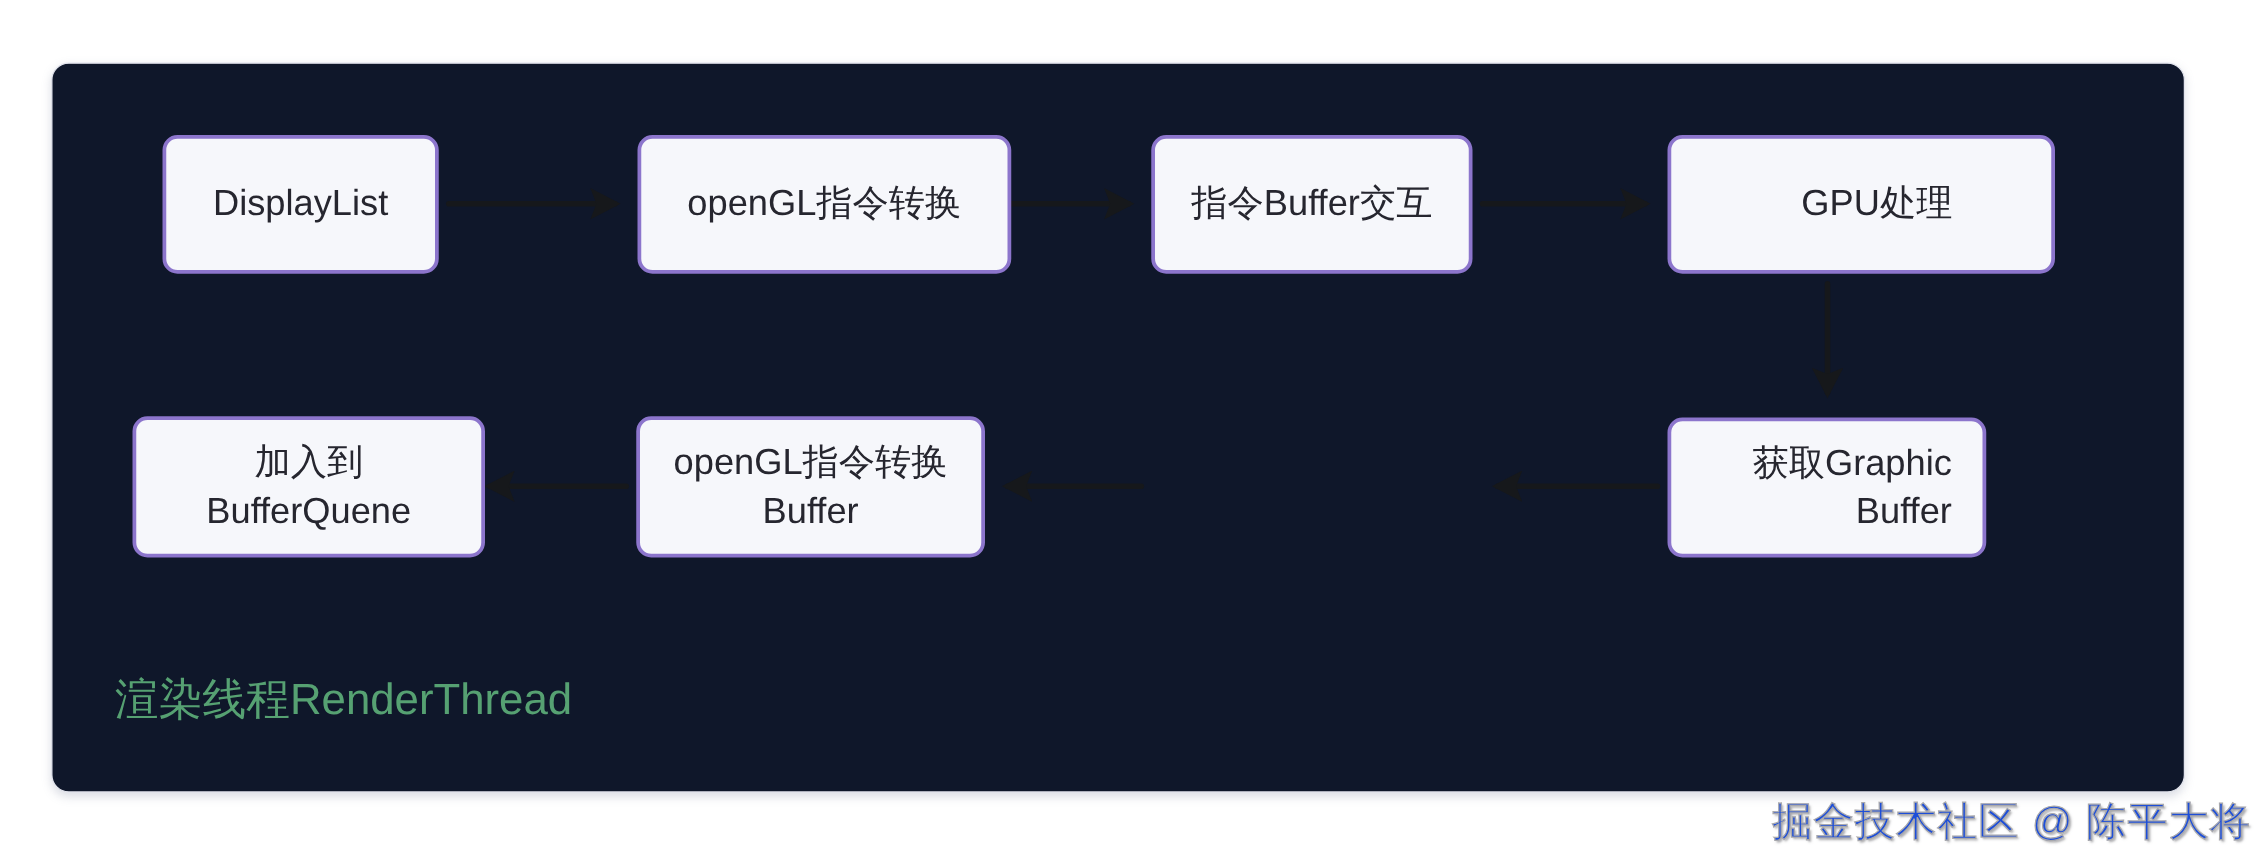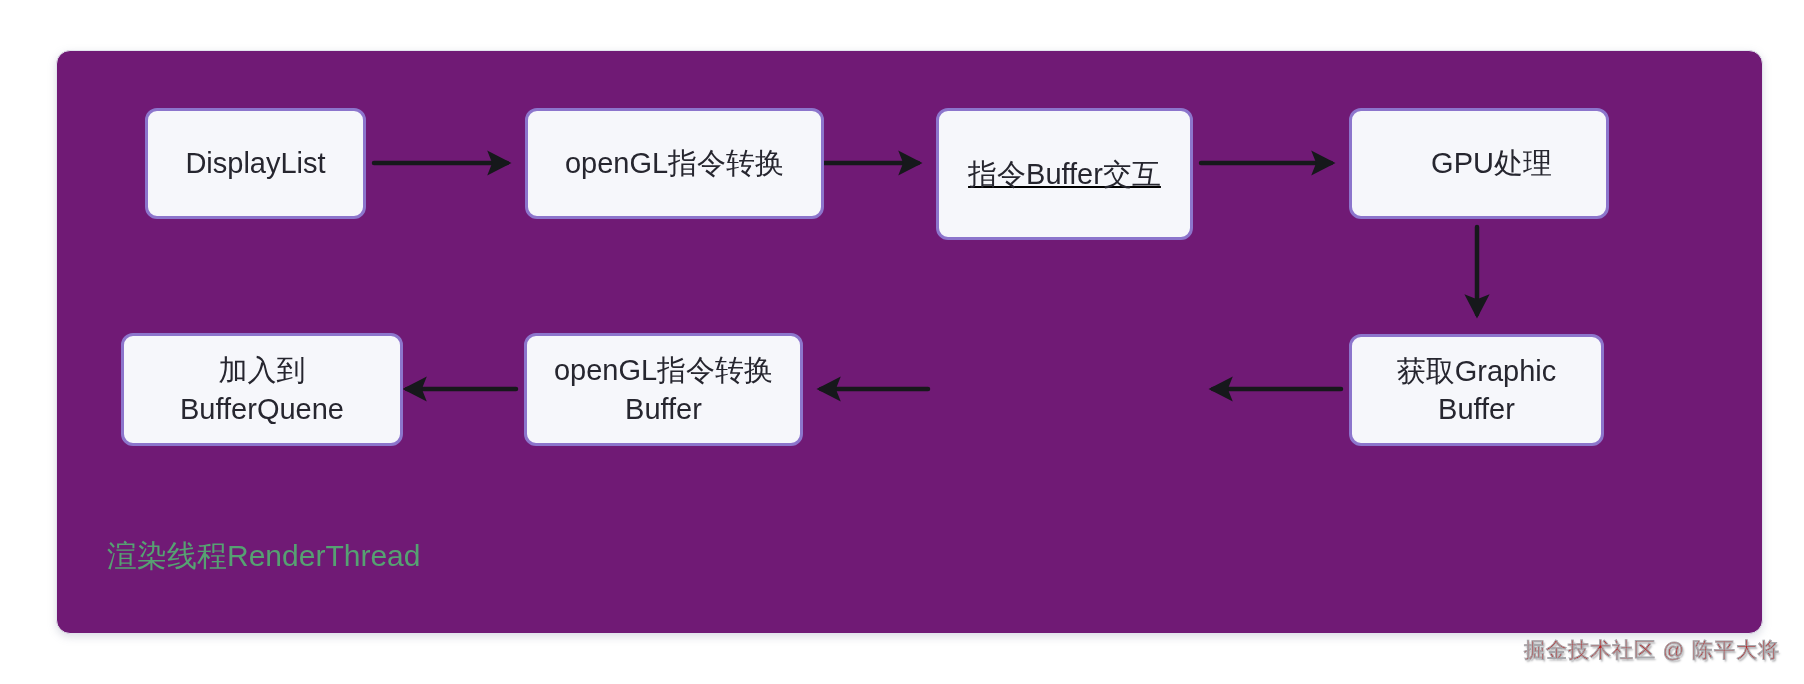--- a/index.html
+++ b/index.html
@@ -11,25 +11,25 @@
     font-family: "Liberation Sans", "DejaVu Sans", sans-serif;
     overflow: hidden;
   }
   .stage {
     position: relative;
     width: 1804px;
     height: 684px;
   }
   .panel {
     position: absolute;
-    left: 56px;
+    left: 41px;
     top: 50px;
     width: 1705px;
     height: 582px;
-    background: #701a75;
+    background: #0f172a;
     border: 1px solid #e2e4ed;
     border-radius: 14px;
     box-shadow: 0 3px 8px rgba(130, 138, 160, 0.28);
   }
   .node {
     position: absolute;
     background: #f6f7fb;
     border: 3.5px solid #8c75cc;
     border-radius: 12px;
     display: flex;
@@ -49,40 +49,40 @@
     left: 0;
     top: 0;
     width: 1705px;
     height: 582px;
     pointer-events: none;
   }
   .caption {
     position: absolute;
     left: 50px;
     top: 485px;
-    font-size: 30px;
+    font-size: 35px;
     color: #56a172;
   }
   .watermark {
     position: absolute;
-    right: 24px;
+    right: 3px;
     top: 636px;
-    font-size: 21px;
+    font-size: 32px;
     letter-spacing: 1px;
-    color: #b91c1c;
+    color: #1d4ed8;
     -webkit-text-stroke: 1px #a8a8ac;
     text-shadow: 1.5px 1.5px 2px rgba(90, 90, 95, 0.55);
     white-space: nowrap;
   }
   
   .n0 { left:  88px; top:  57px; width: 221px; height: 111px; }
   .n1 { left: 468px; top:  57px; width: 299px; height: 111px; }
-  .n2 { left: 879px; top:  57px; width: 257px; height: 132px; text-decoration: underline; }
-  .n3 { left: 1292px; top: 57px; width: 260px; height: 111px; padding-left: 25px; }
-  .n4 { left: 1292px; top: 283px; width: 255px; height: 112px; }
+  .n2 { left: 879px; top:  57px; width: 257px; height: 111px; }
+  .n3 { left: 1292px; top: 57px; width: 310px; height: 111px; padding-left: 25px; }
+  .n4 { left: 1292px; top: 283px; width: 255px; height: 112px; text-align: right; }
   .n5 { left: 879px; top: 282px; width: 257px; height: 113px; }
   .n6 { left: 467px; top: 282px; width: 279px; height: 113px; }
   .n7 { left:  50px; top: 282px; width: 282px; height: 113px; margin-left: 14px; }
   .n4 .label { max-width: 200px; }
 </style>
 </head>
 <body>
 
 <div class="stage">
   <div class="panel">

